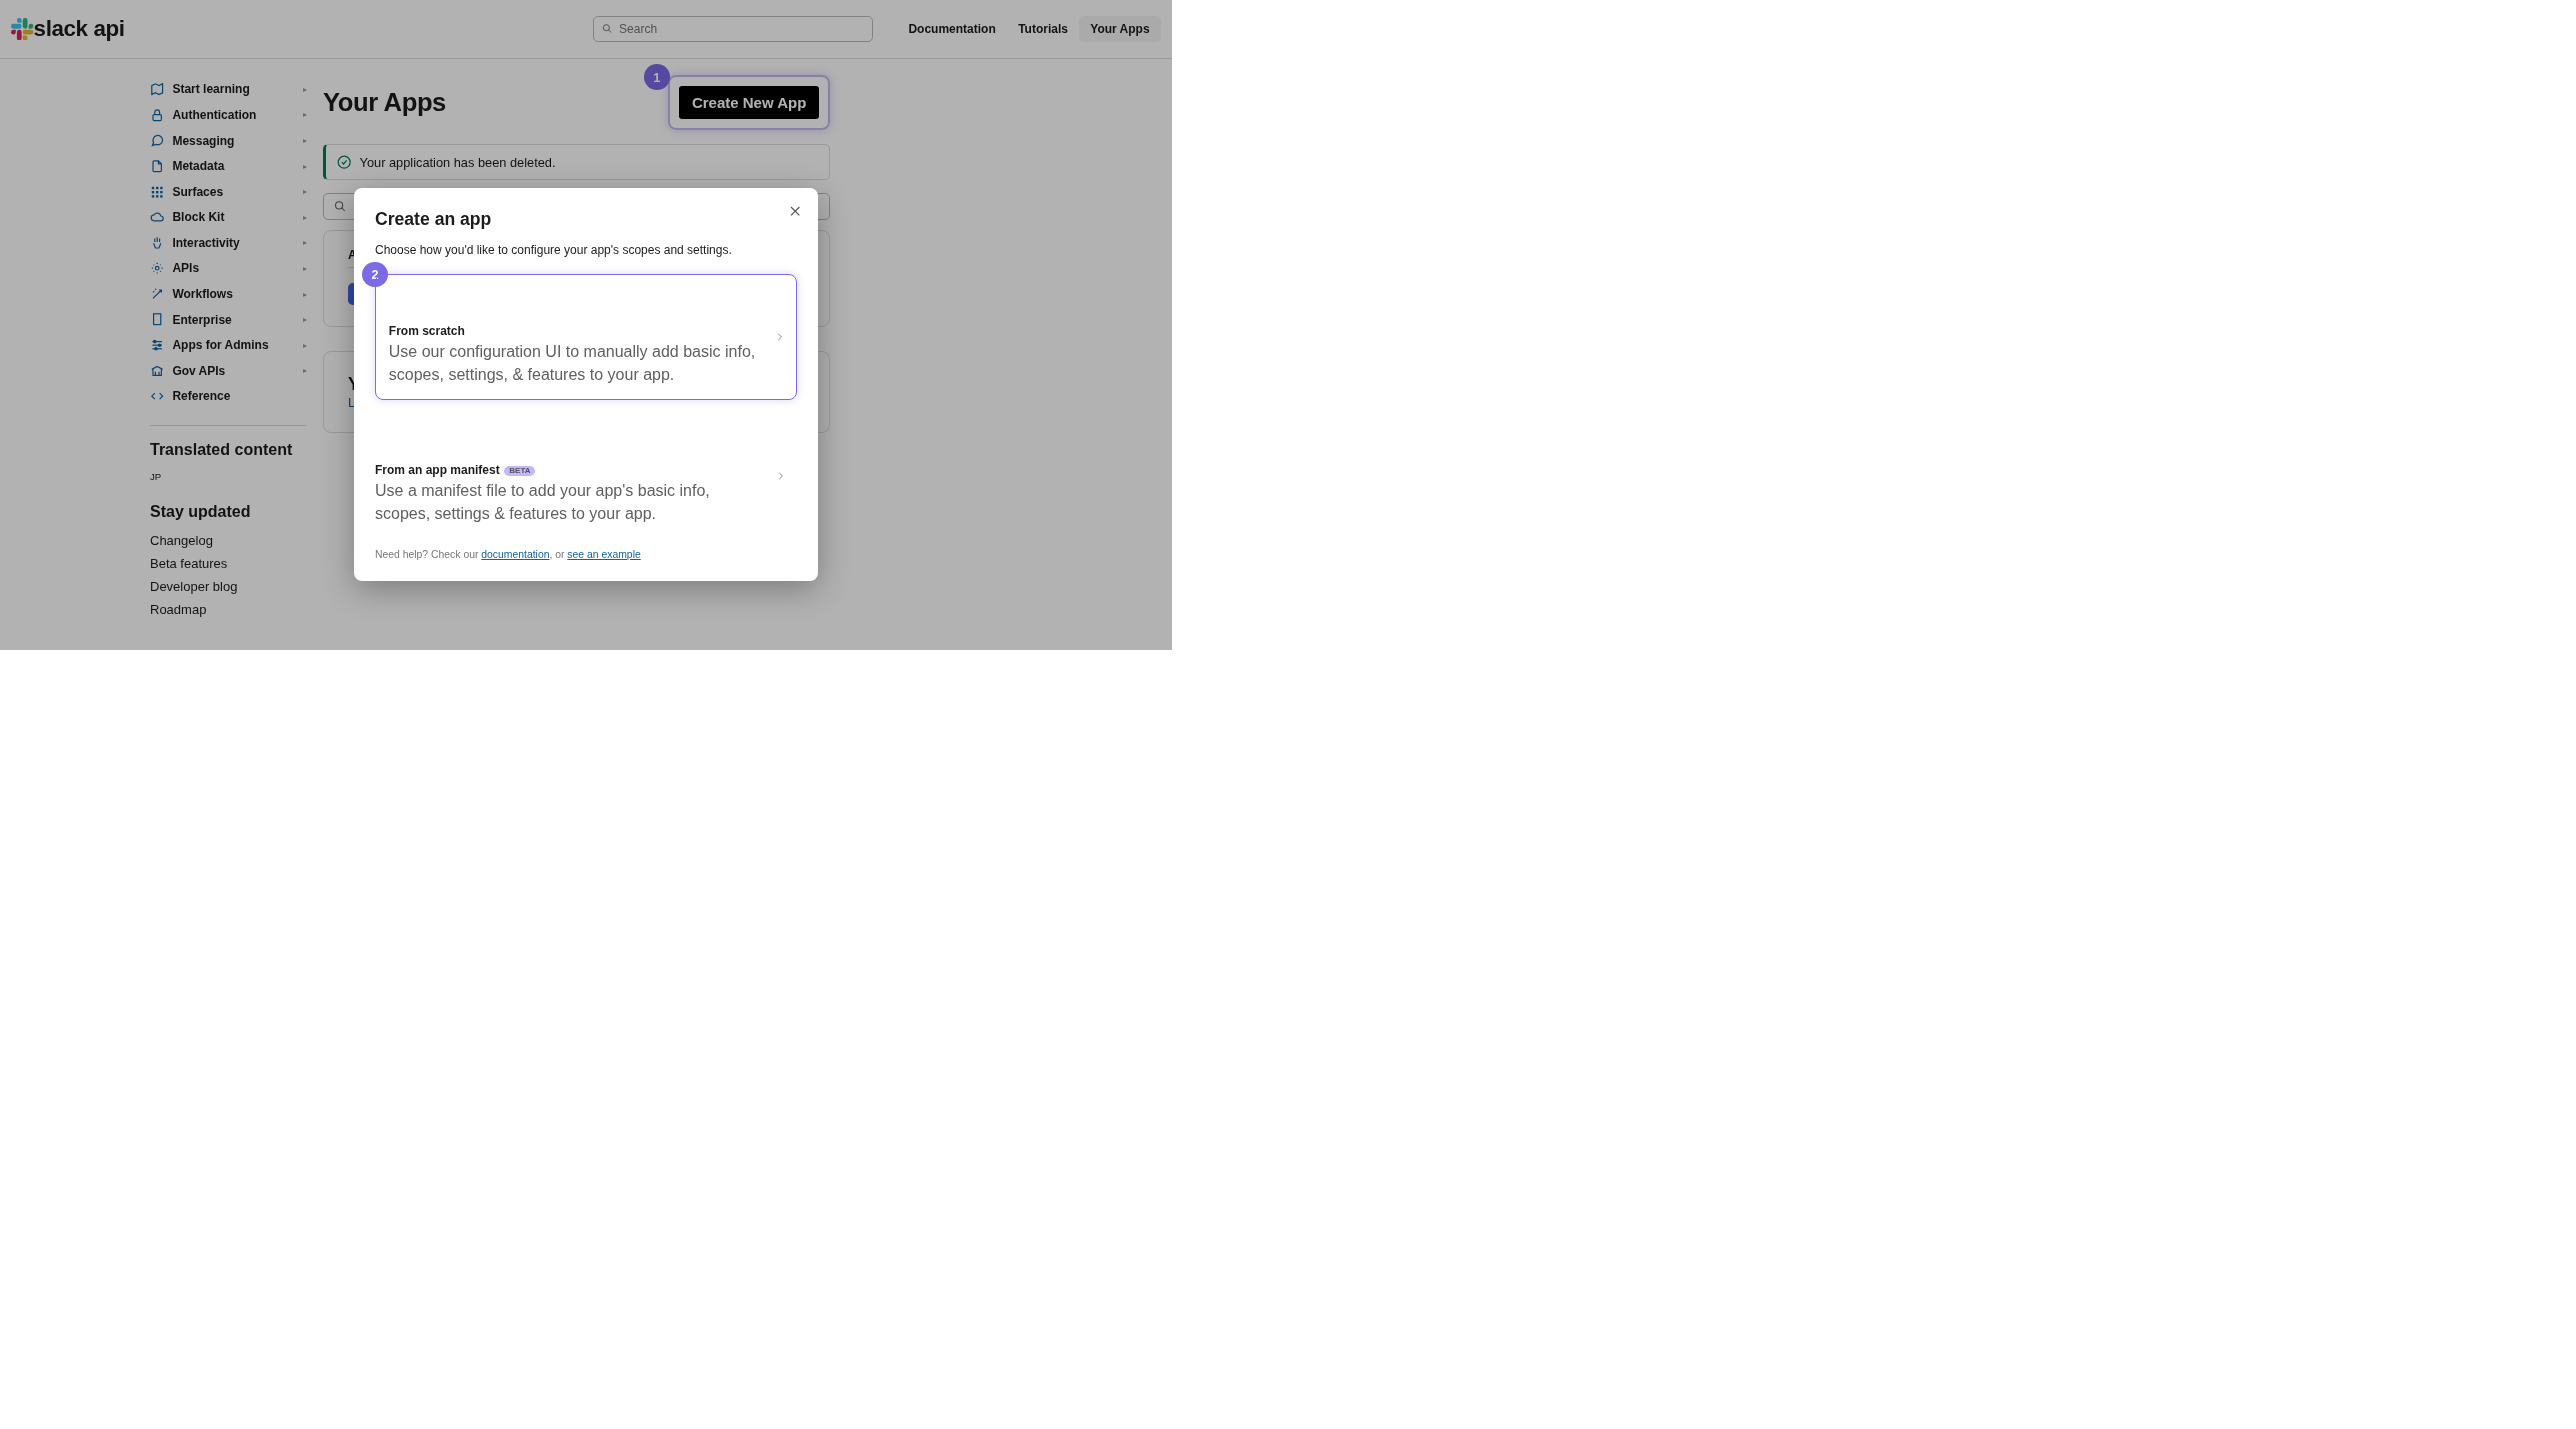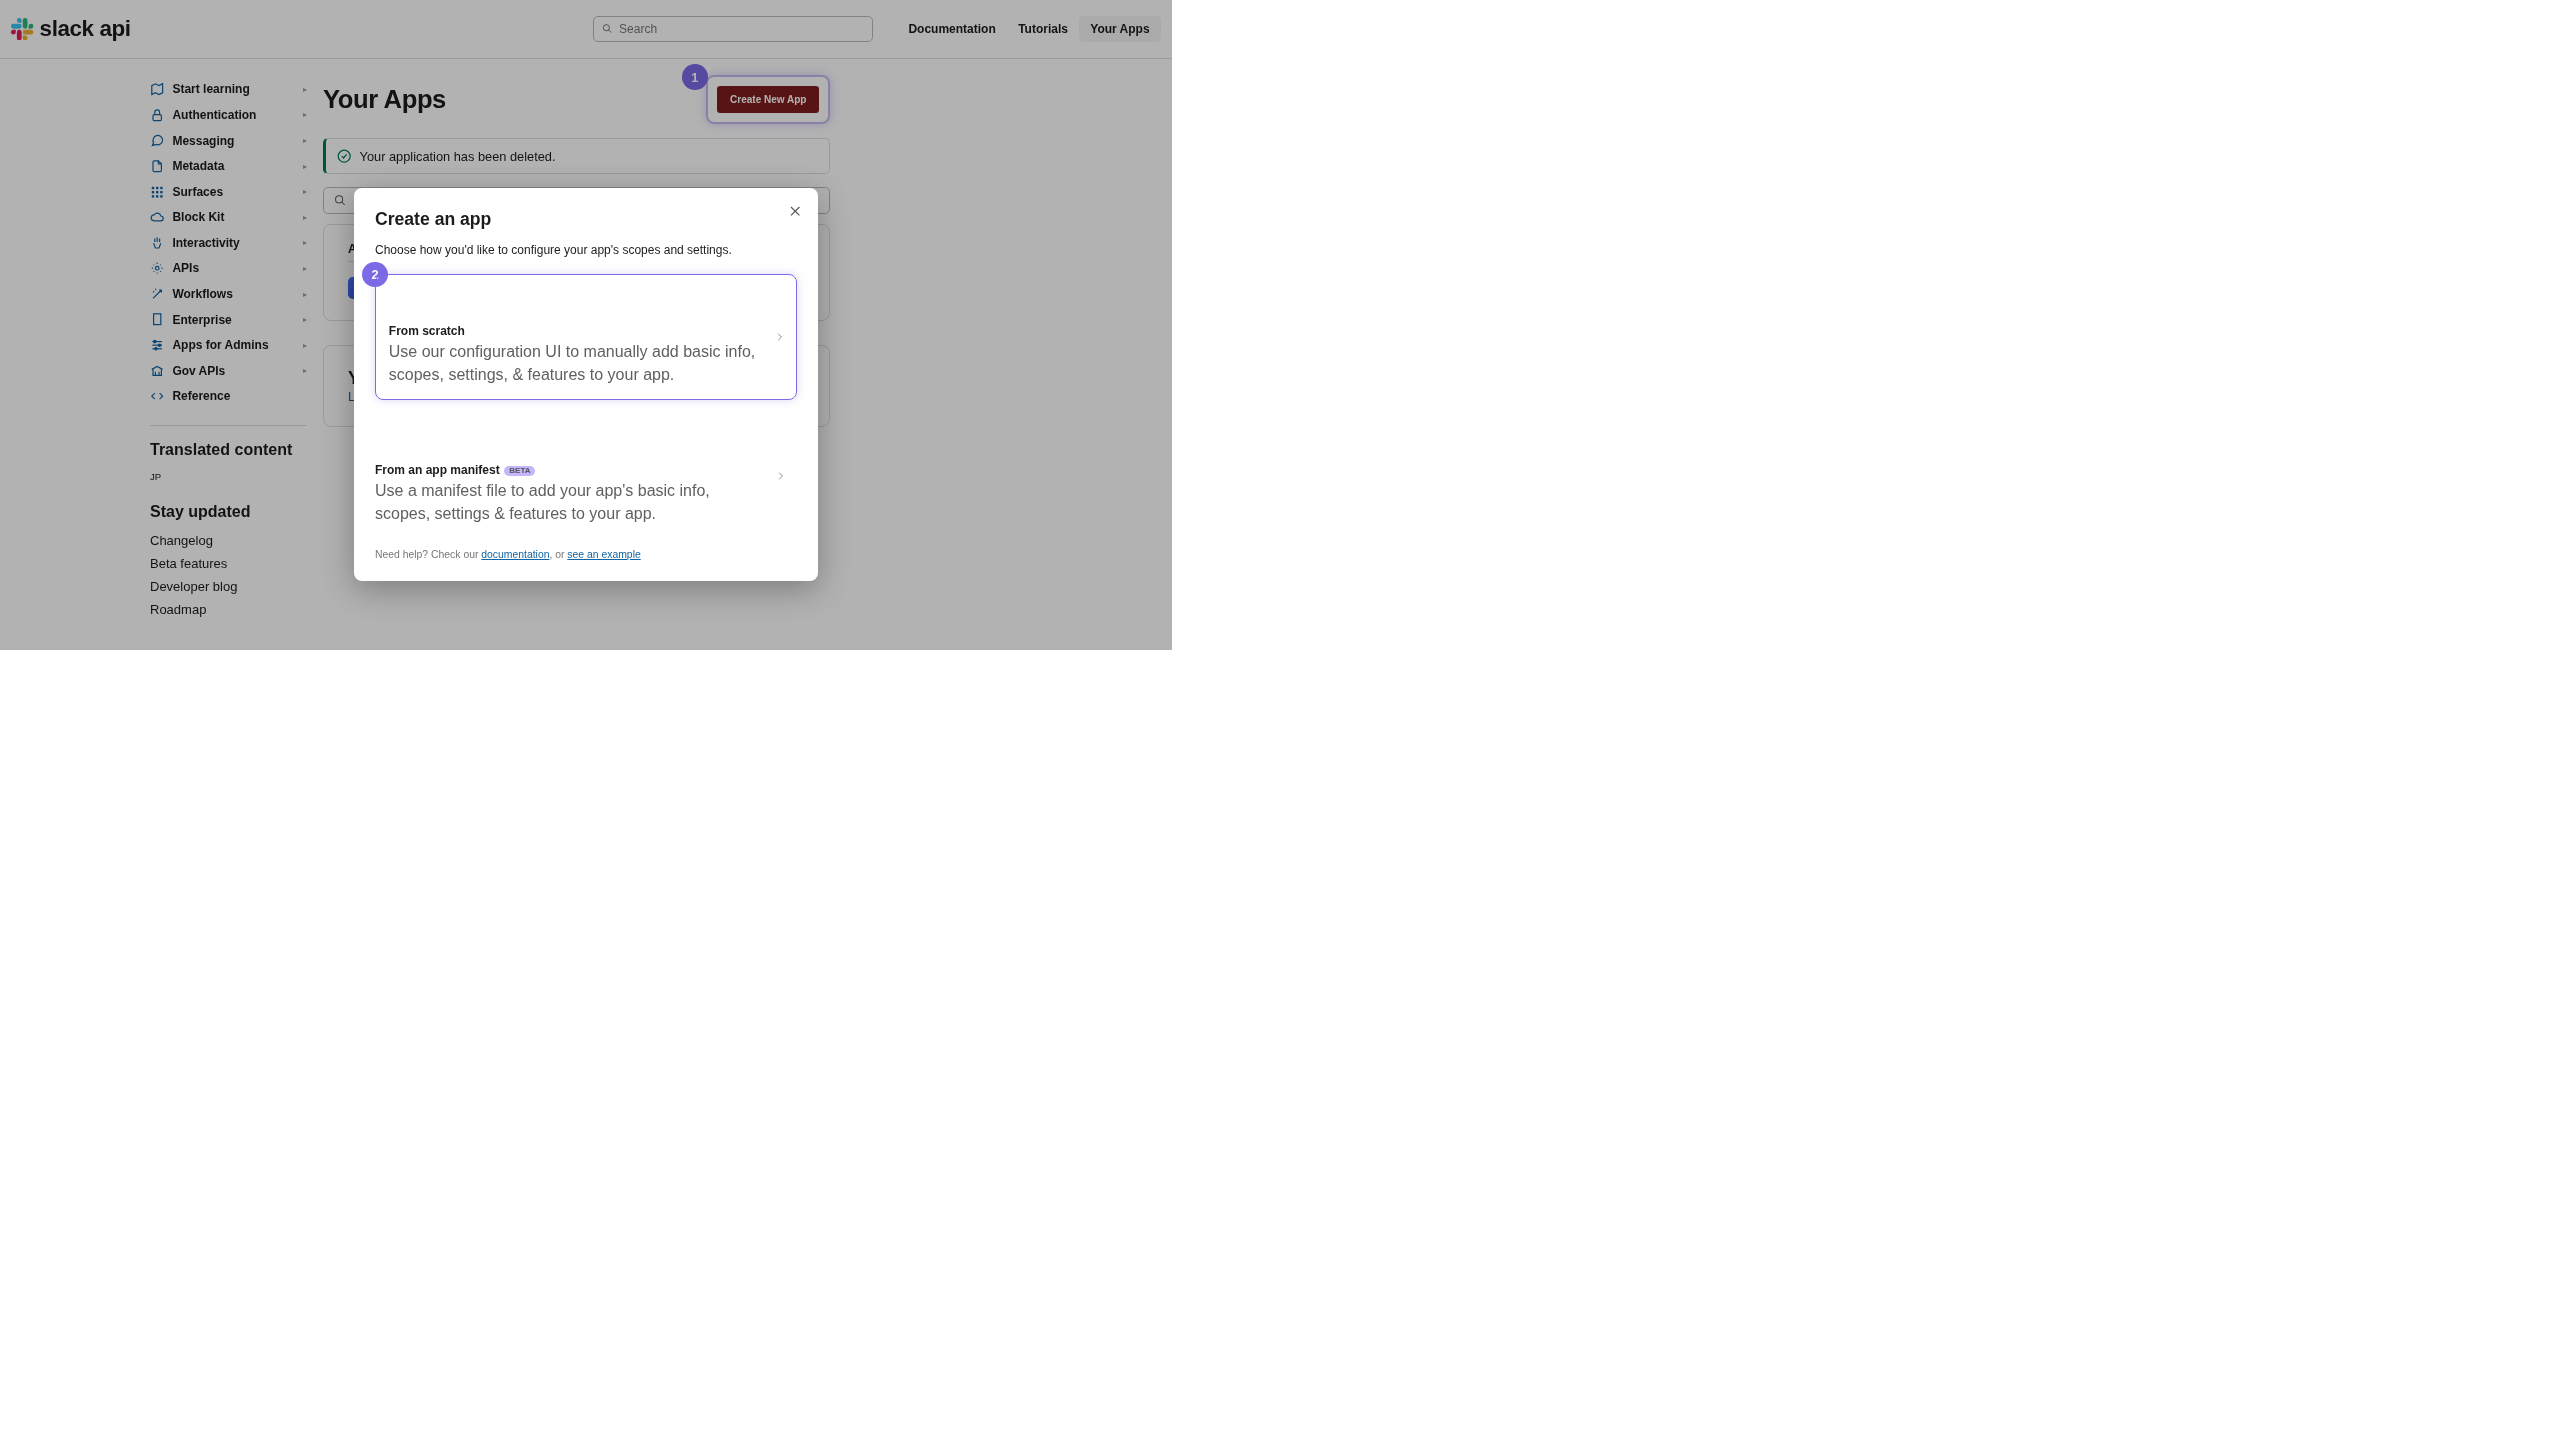--- a/index.html
+++ b/index.html
@@ -14,21 +14,21 @@
 }
 
 
 .header {
   display: flex;
   align-items: center;
   height: 59px;
   padding: 0 11.2px;
   border-bottom: 0.8px solid #ddd;
 }
-.logo-wrap { display: flex; align-items: center; gap: 6px; justify-content: flex-end; }
+.logo-wrap { display: flex; align-items: center; gap: 0; justify-content: flex-end; }
 .slack-logo { width: 22.4px; height: 22.4px; }
 .logo-text { font-size: 22.4px; font-weight: 700; letter-spacing: -0.4px; }
 .header-spacer { flex: 1; }
 .search-box {
   width: 280px;
   height: 26.4px;
   border: 0.8px solid #bbb;
   border-radius: 4.8px;
   display: flex;
   align-items: center;
@@ -71,27 +71,27 @@
 .side-arrow { color: #999; font-size: 8px; }
 .side-divider { border-top: 0.8px solid #ddd; margin: 16px 0 14.4px 0; width: 157px; }
 .side-heading { font-weight: 700; font-size: 16px; margin-bottom: 8px; }
 .side-link-plain { font-size: 13px; color: #1d1c1d; padding: 4px 0; cursor: pointer; font-weight: 400; }
 
 
 .main { flex: 1; padding: 16px 0 0 16px; width: 512px; }
 .page-title-row { display: flex; align-items: center; width: 507px; margin-bottom: 14.4px; }
 .page-title { font-size: 25.6px; font-weight: 900; letter-spacing: -0.4px; flex: 1; }
 .create-btn {
-  background: #7f1d1d;
+  background: #000000;
   color: #fff;
   border: none;
   border-radius: 3.2px;
   padding: 8px 12.8px;
   font-weight: 700;
-  font-size: 10px;
+  font-size: 15px;
 }
 .create-btn-wrap {
   border: 2.4px solid #c6b8f0;
   border-radius: 8px;
   padding: 8.8px;
   box-shadow: 0 0 9.6px rgba(120,90,220,0.3);
   position: relative;
 }
 .step-badge {
   position: absolute;

